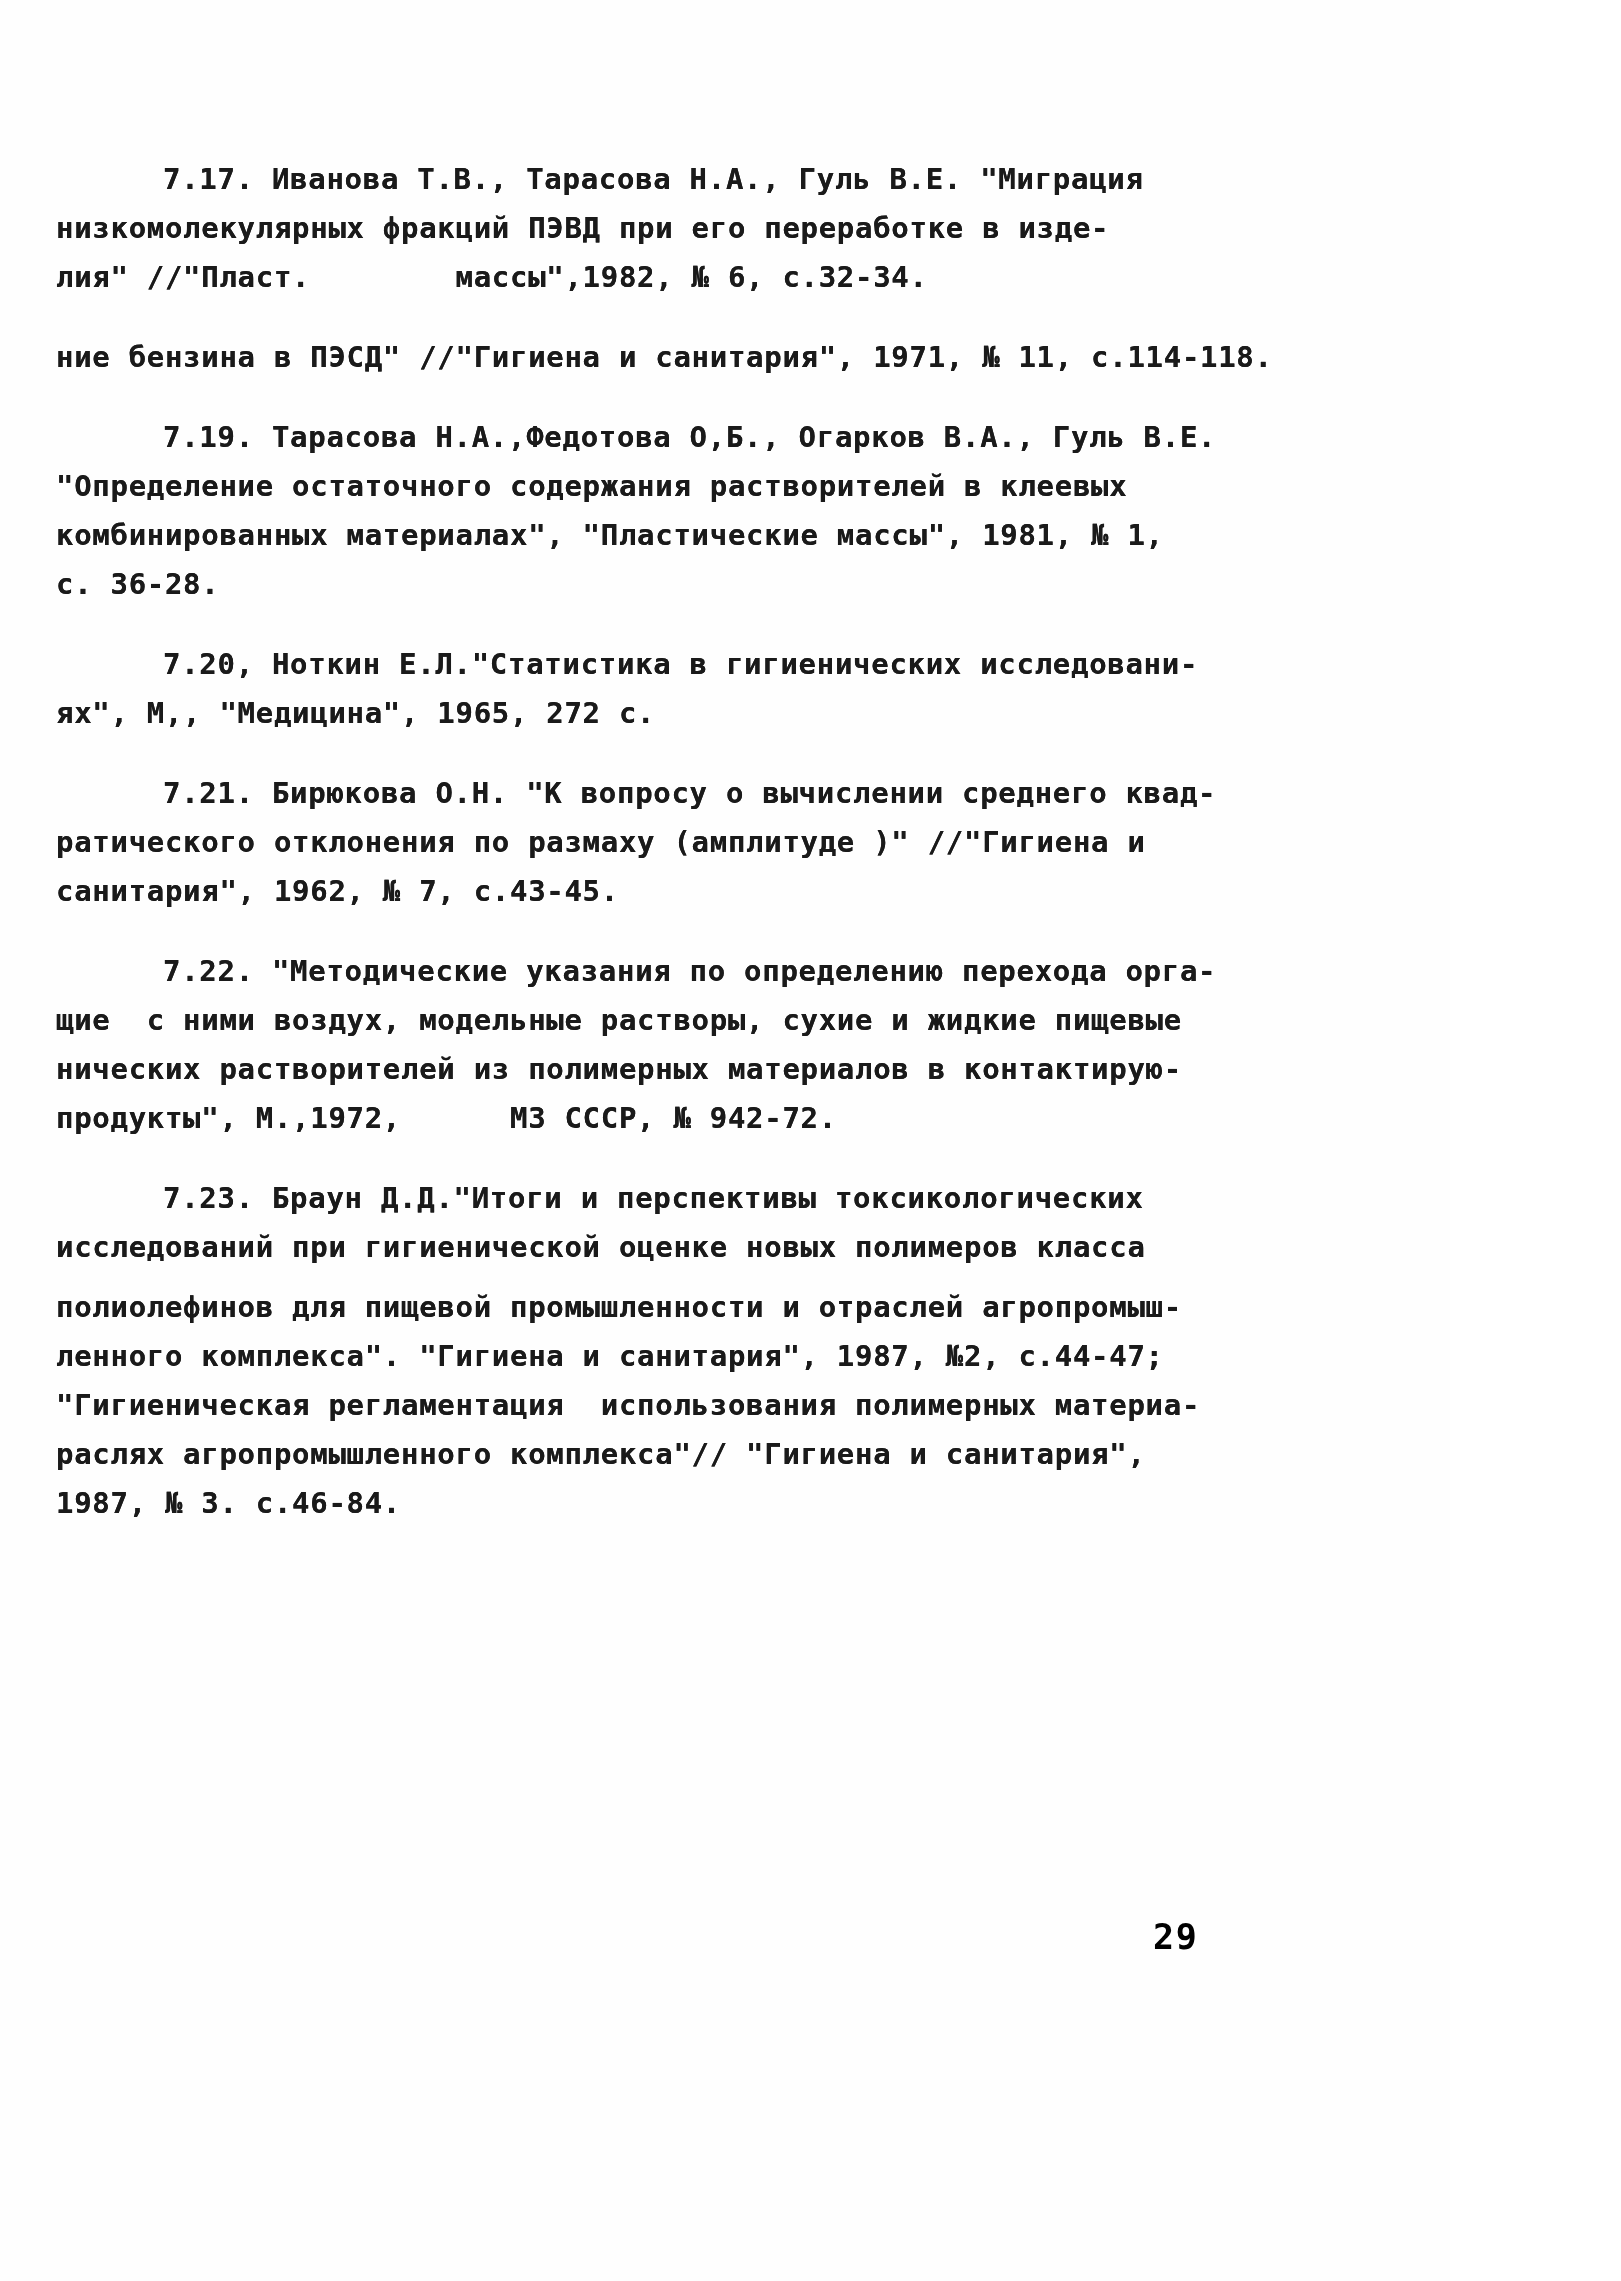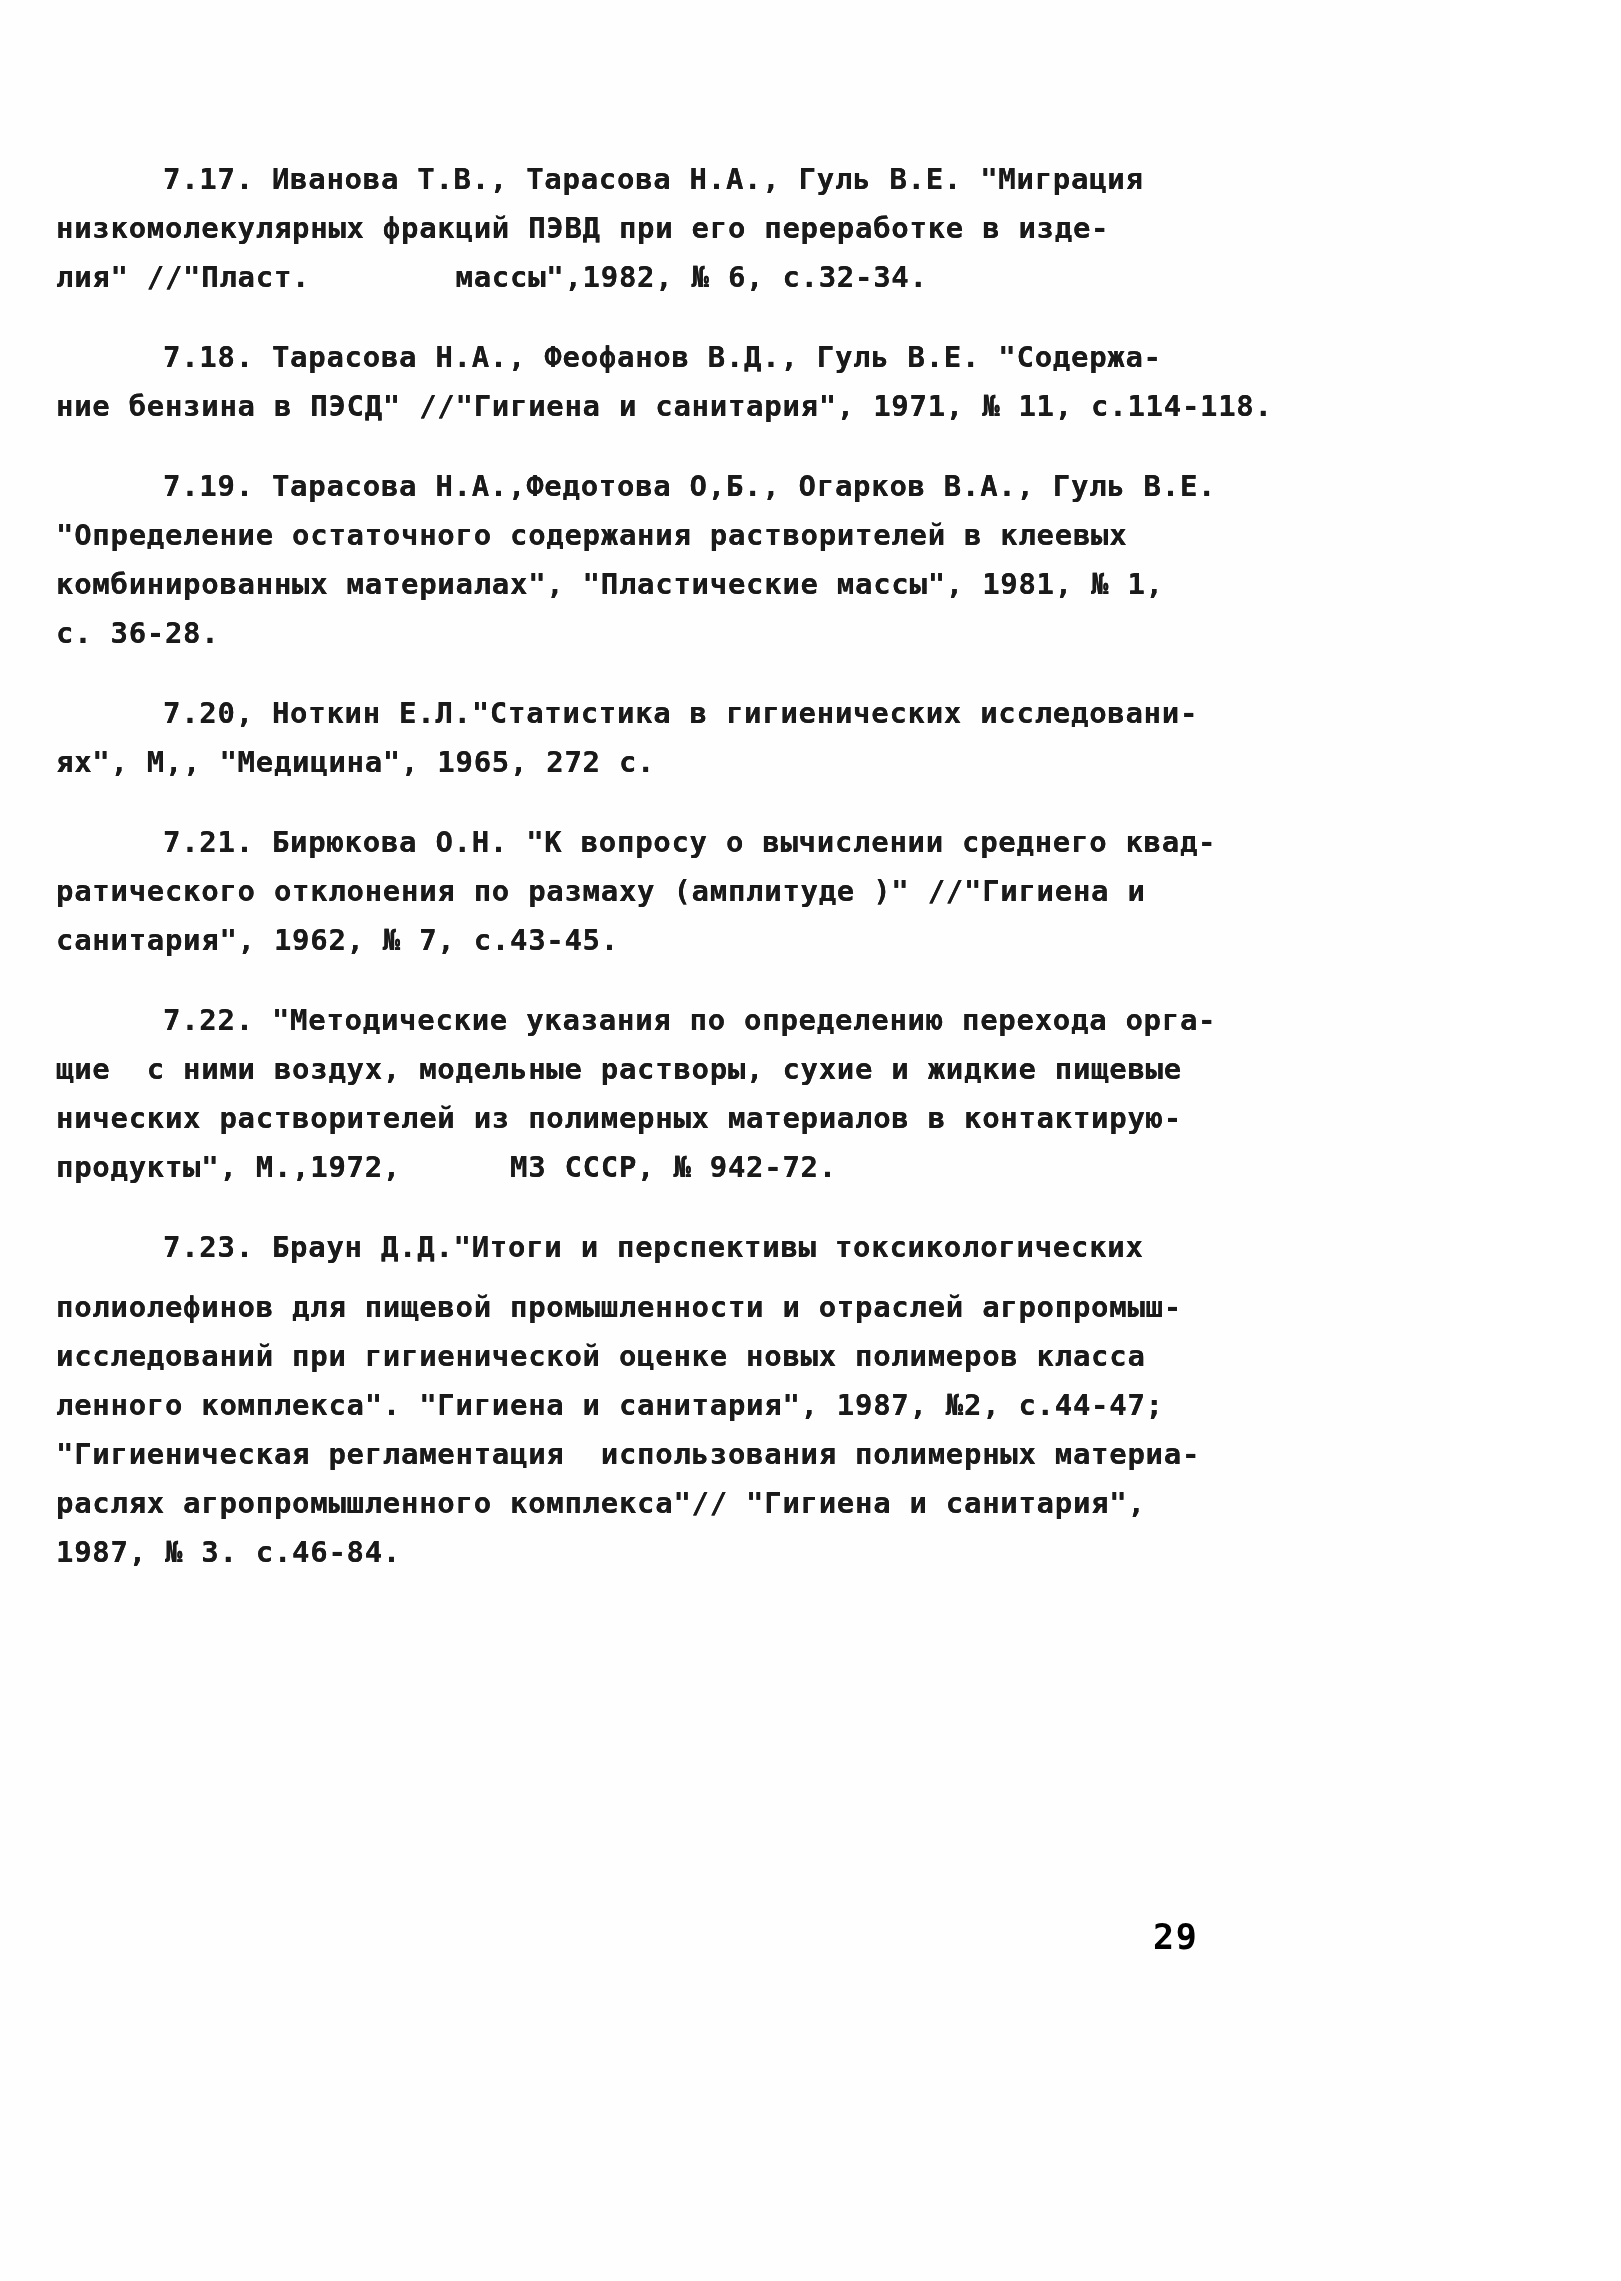--- a/index.html
+++ b/index.html
@@ -66,21 +66,20 @@
 
 <div class="page">
 
   <p class="ref">
     <span class="line first">7.17. Иванова Т.В., Тарасова Н.А., Гуль В.Е. "Миграция</span>
     <span class="line">низкомолекулярных фракций ПЭВД при его переработке в изде-</span>
     <span class="line">лия" //"Пласт.        массы",1982, № 6, с.32-34.</span>
   </p>
 
   <p class="ref">
-    <span class="line first">7.18. Тарасова Н.А., Феофанов В.Д., Гуль В.Е. "Содержа-</span>
     <span class="line">ние бензина в ПЭСД" //"Гигиена и санитария", 1971, № 11, с.114-118.</span>
   </p>
 
   <p class="ref">
     <span class="line first">7.19. Тарасова Н.А.,Федотова О,Б., Огарков В.А., Гуль В.Е.</span>
     <span class="line">"Определение остаточного содержания растворителей в клеевых</span>
     <span class="line">комбинированных материалах", "Пластические массы", 1981, № 1,</span>
     <span class="line">с. 36-28.</span>
   </p>
 
@@ -97,22 +96,22 @@
 
   <p class="ref">
     <span class="line first">7.22. "Методические указания по определению перехода орга-</span>
     <span class="line">щие  с ними воздух, модельные растворы, сухие и жидкие пищевые</span>
     <span class="line">нических растворителей из полимерных материалов в контактирую-</span>
     <span class="line">продукты", М.,1972,      МЗ СССР, № 942-72.</span>
   </p>
 
   <p class="ref">
     <span class="line first">7.23. Браун Д.Д."Итоги и перспективы токсикологических</span>
+    <span class="line">исследований при гигиенической оценке новых полимеров класса</span>
     <span class="line gap-above">полиолефинов для пищевой промышленности и отраслей агропромыш-</span>
-    <span class="line">исследований при гигиенической оценке новых полимеров класса</span>
     <span class="line">ленного комплекса". "Гигиена и санитария", 1987, №2, с.44-47;</span>
     <span class="line">"Гигиеническая регламентация  использования полимерных материа-</span>
     <span class="line">раслях агропромышленного комплекса"// "Гигиена и санитария",</span>
     <span class="line">1987, № 3. с.46-84.</span>
   </p>
 
   <div class="page-number">29</div>
 
 </div>
 

